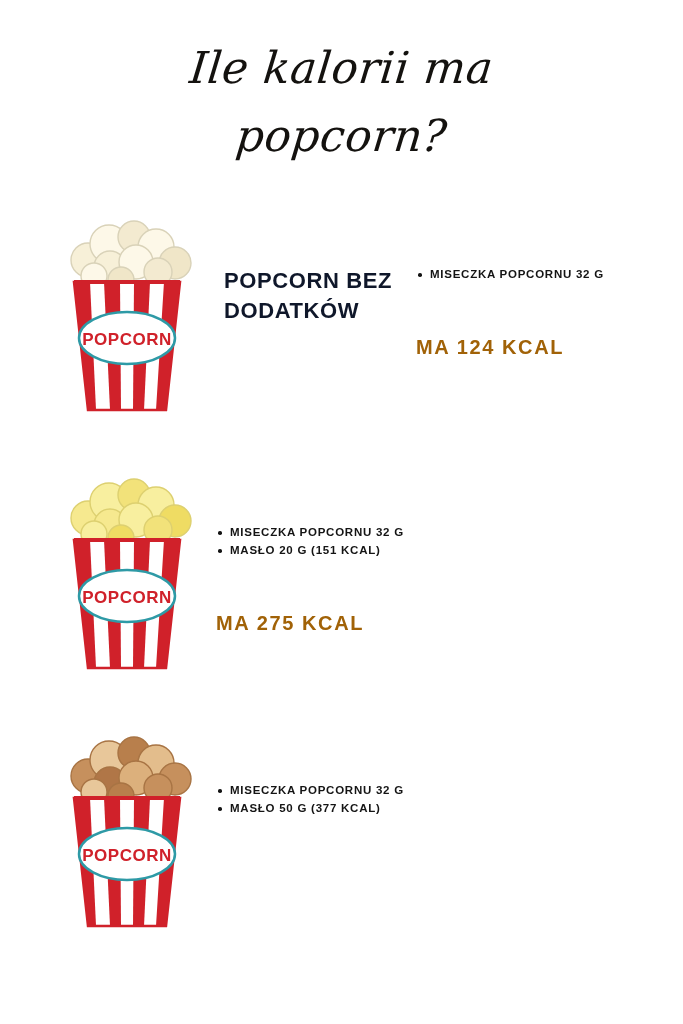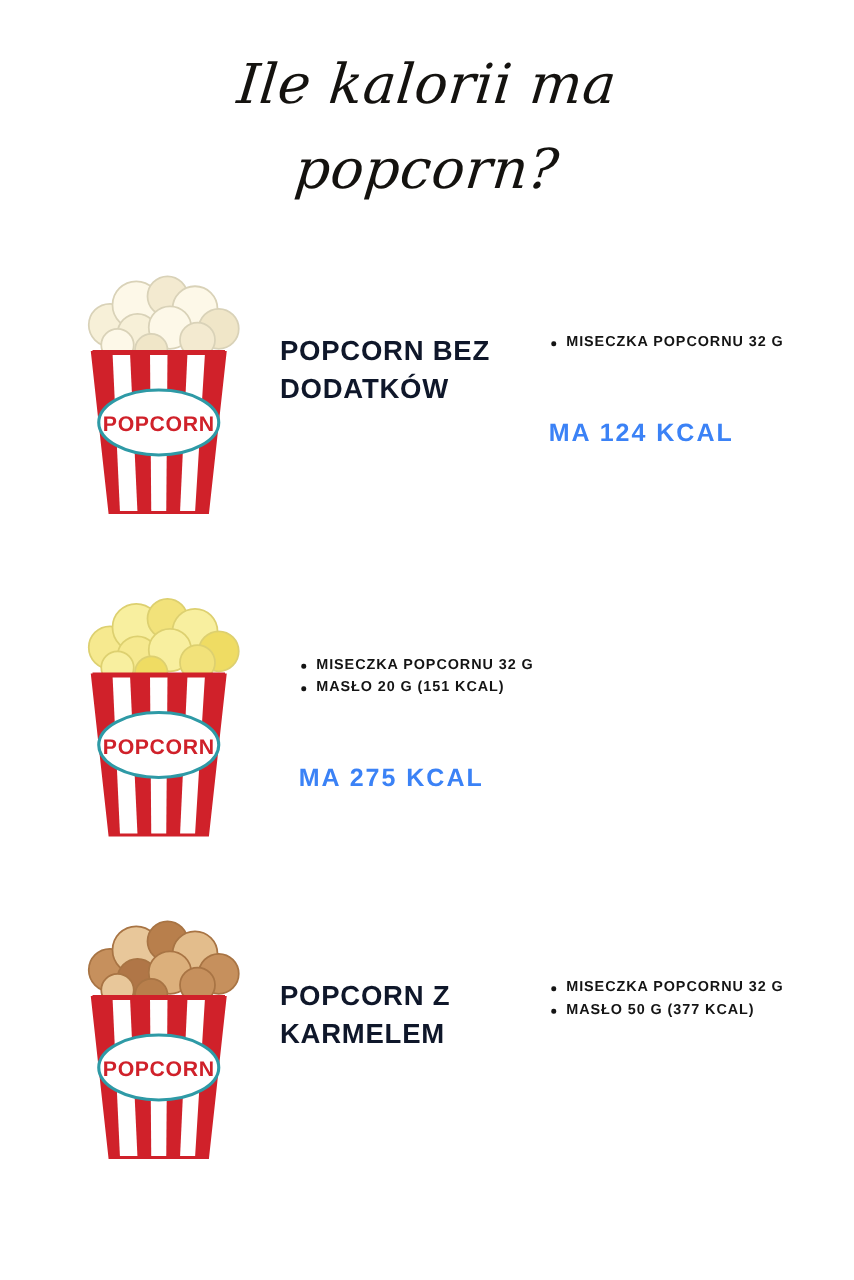--- a/index.html
+++ b/index.html
@@ -68,21 +68,20 @@
     letter-spacing: 0.6px;
     color: #0f172a;
     text-transform: uppercase;
   }
 
   .detail-cell {
     flex: 1 1 auto;
     padding-top: 62px;
     padding-right: 14px;
     box-sizing: border-box;
-    margin-left: 23px;
   }
   .ingredients {
     list-style: none;
     margin: 0;
     padding: 0;
   }
   .ingredients li {
     position: relative;
     padding-left: 14px;
     font-size: 11.5px;
@@ -100,21 +99,21 @@
     width: 3.5px;
     height: 3.5px;
     border-radius: 50%;
     background: #141414;
   }
   .kcal {
     margin-top: 34px;
     font-size: 20px;
     font-weight: 700;
     letter-spacing: 1.6px;
-    color: #3b82f6;
+    color: #a16207;
     text-transform: uppercase;
   }
   .kcal.tight { margin-top: 26px; }
   .kcal.loose { margin-top: 52px; }
 
   .bucket-svg { display: block; }
 </style>
 </head>
 <body>
 
@@ -229,23 +228,20 @@
           <path d="M56 72 L72 72 L73 200 L62 200 Z"></path>
           <path d="M86 72 L102 72 L96 200 L85 200 Z"></path>
           <path d="M116 72 L132 72 L118 200 L108 200 Z"></path>
         </g>
         <path d="M26 72 L132 72" stroke="#d0212a" stroke-width="4"></path>
         <ellipse cx="79" cy="128" rx="48" ry="26" fill="#ffffff" stroke="#2e9aa6" stroke-width="2.5"></ellipse>
         <text x="79" y="135" text-anchor="middle" font-family="Liberation Sans, sans-serif" font-size="17" font-weight="700" fill="#d0212a" letter-spacing="0.5">POPCORN</text>
       </svg>
     </div>
 
-    <div class="name-cell">
-      <div class="item-name">POPCORN Z KARMELEM</div>
-    </div>
 
     <div class="detail-cell">
       <ul class="ingredients">
         <li>MISECZKA POPCORNU 32 G</li>
         <li>MASŁO 50 G (377 KCAL)</li>
       </ul>
     </div>
   </div>
 
 </div>

